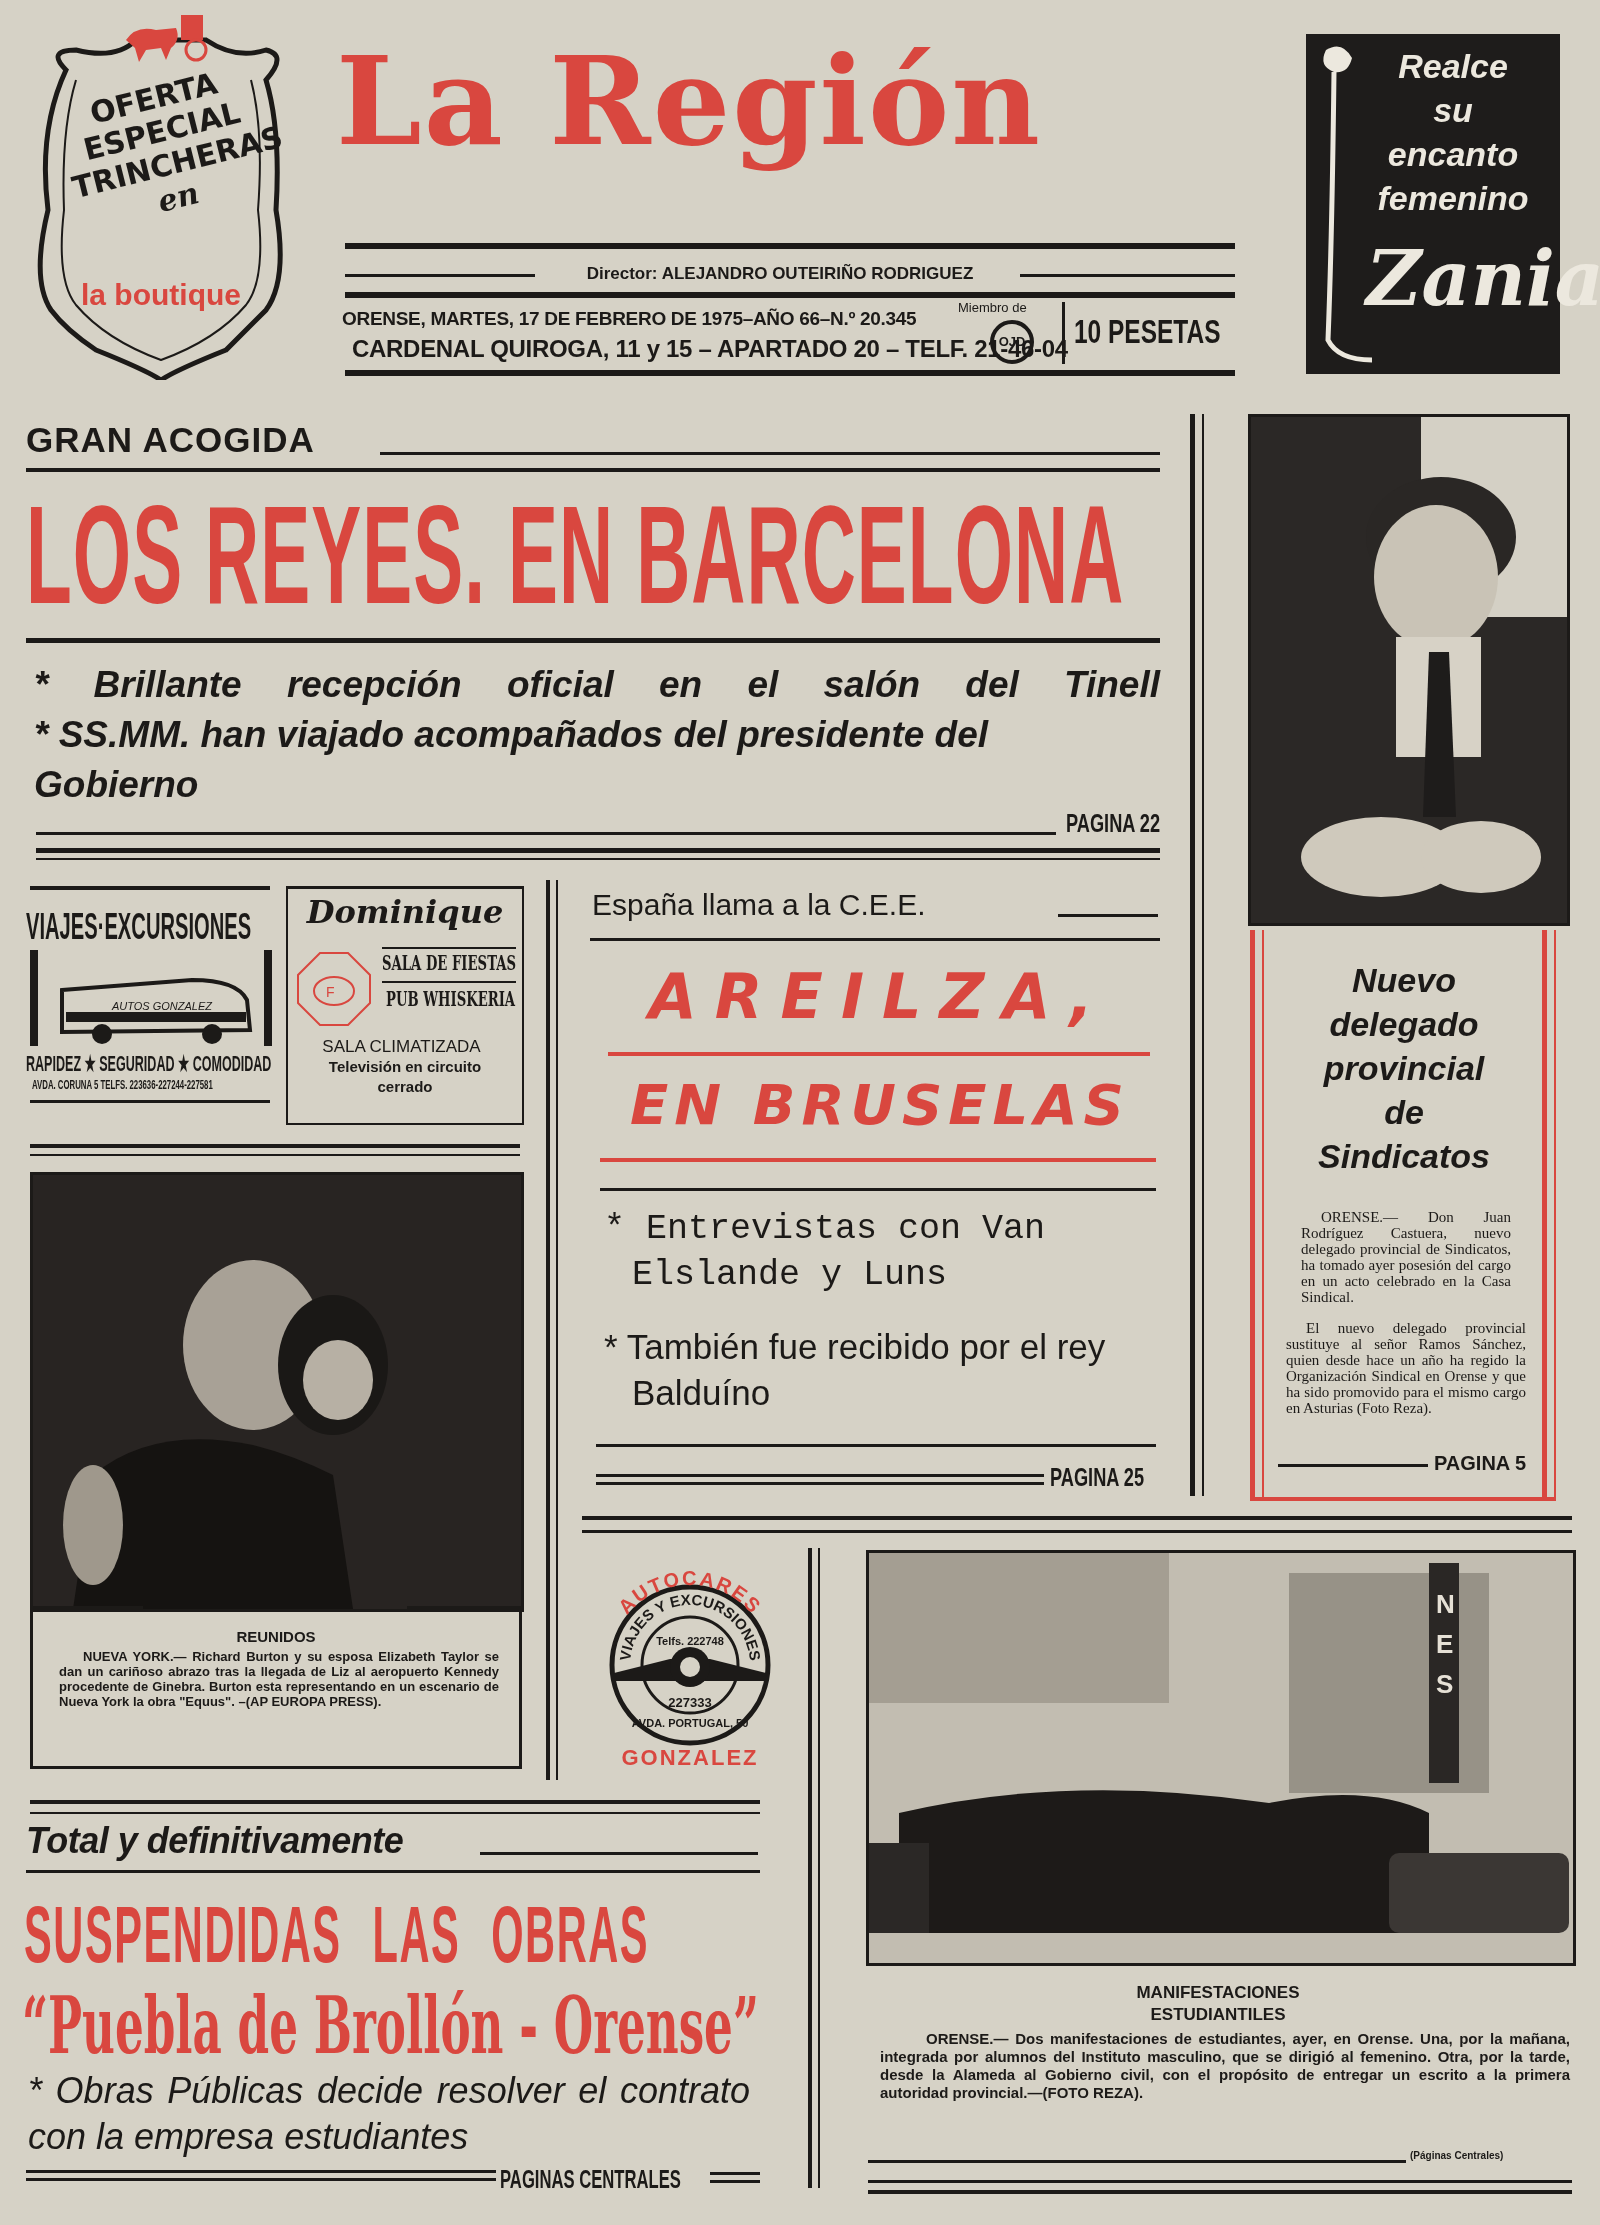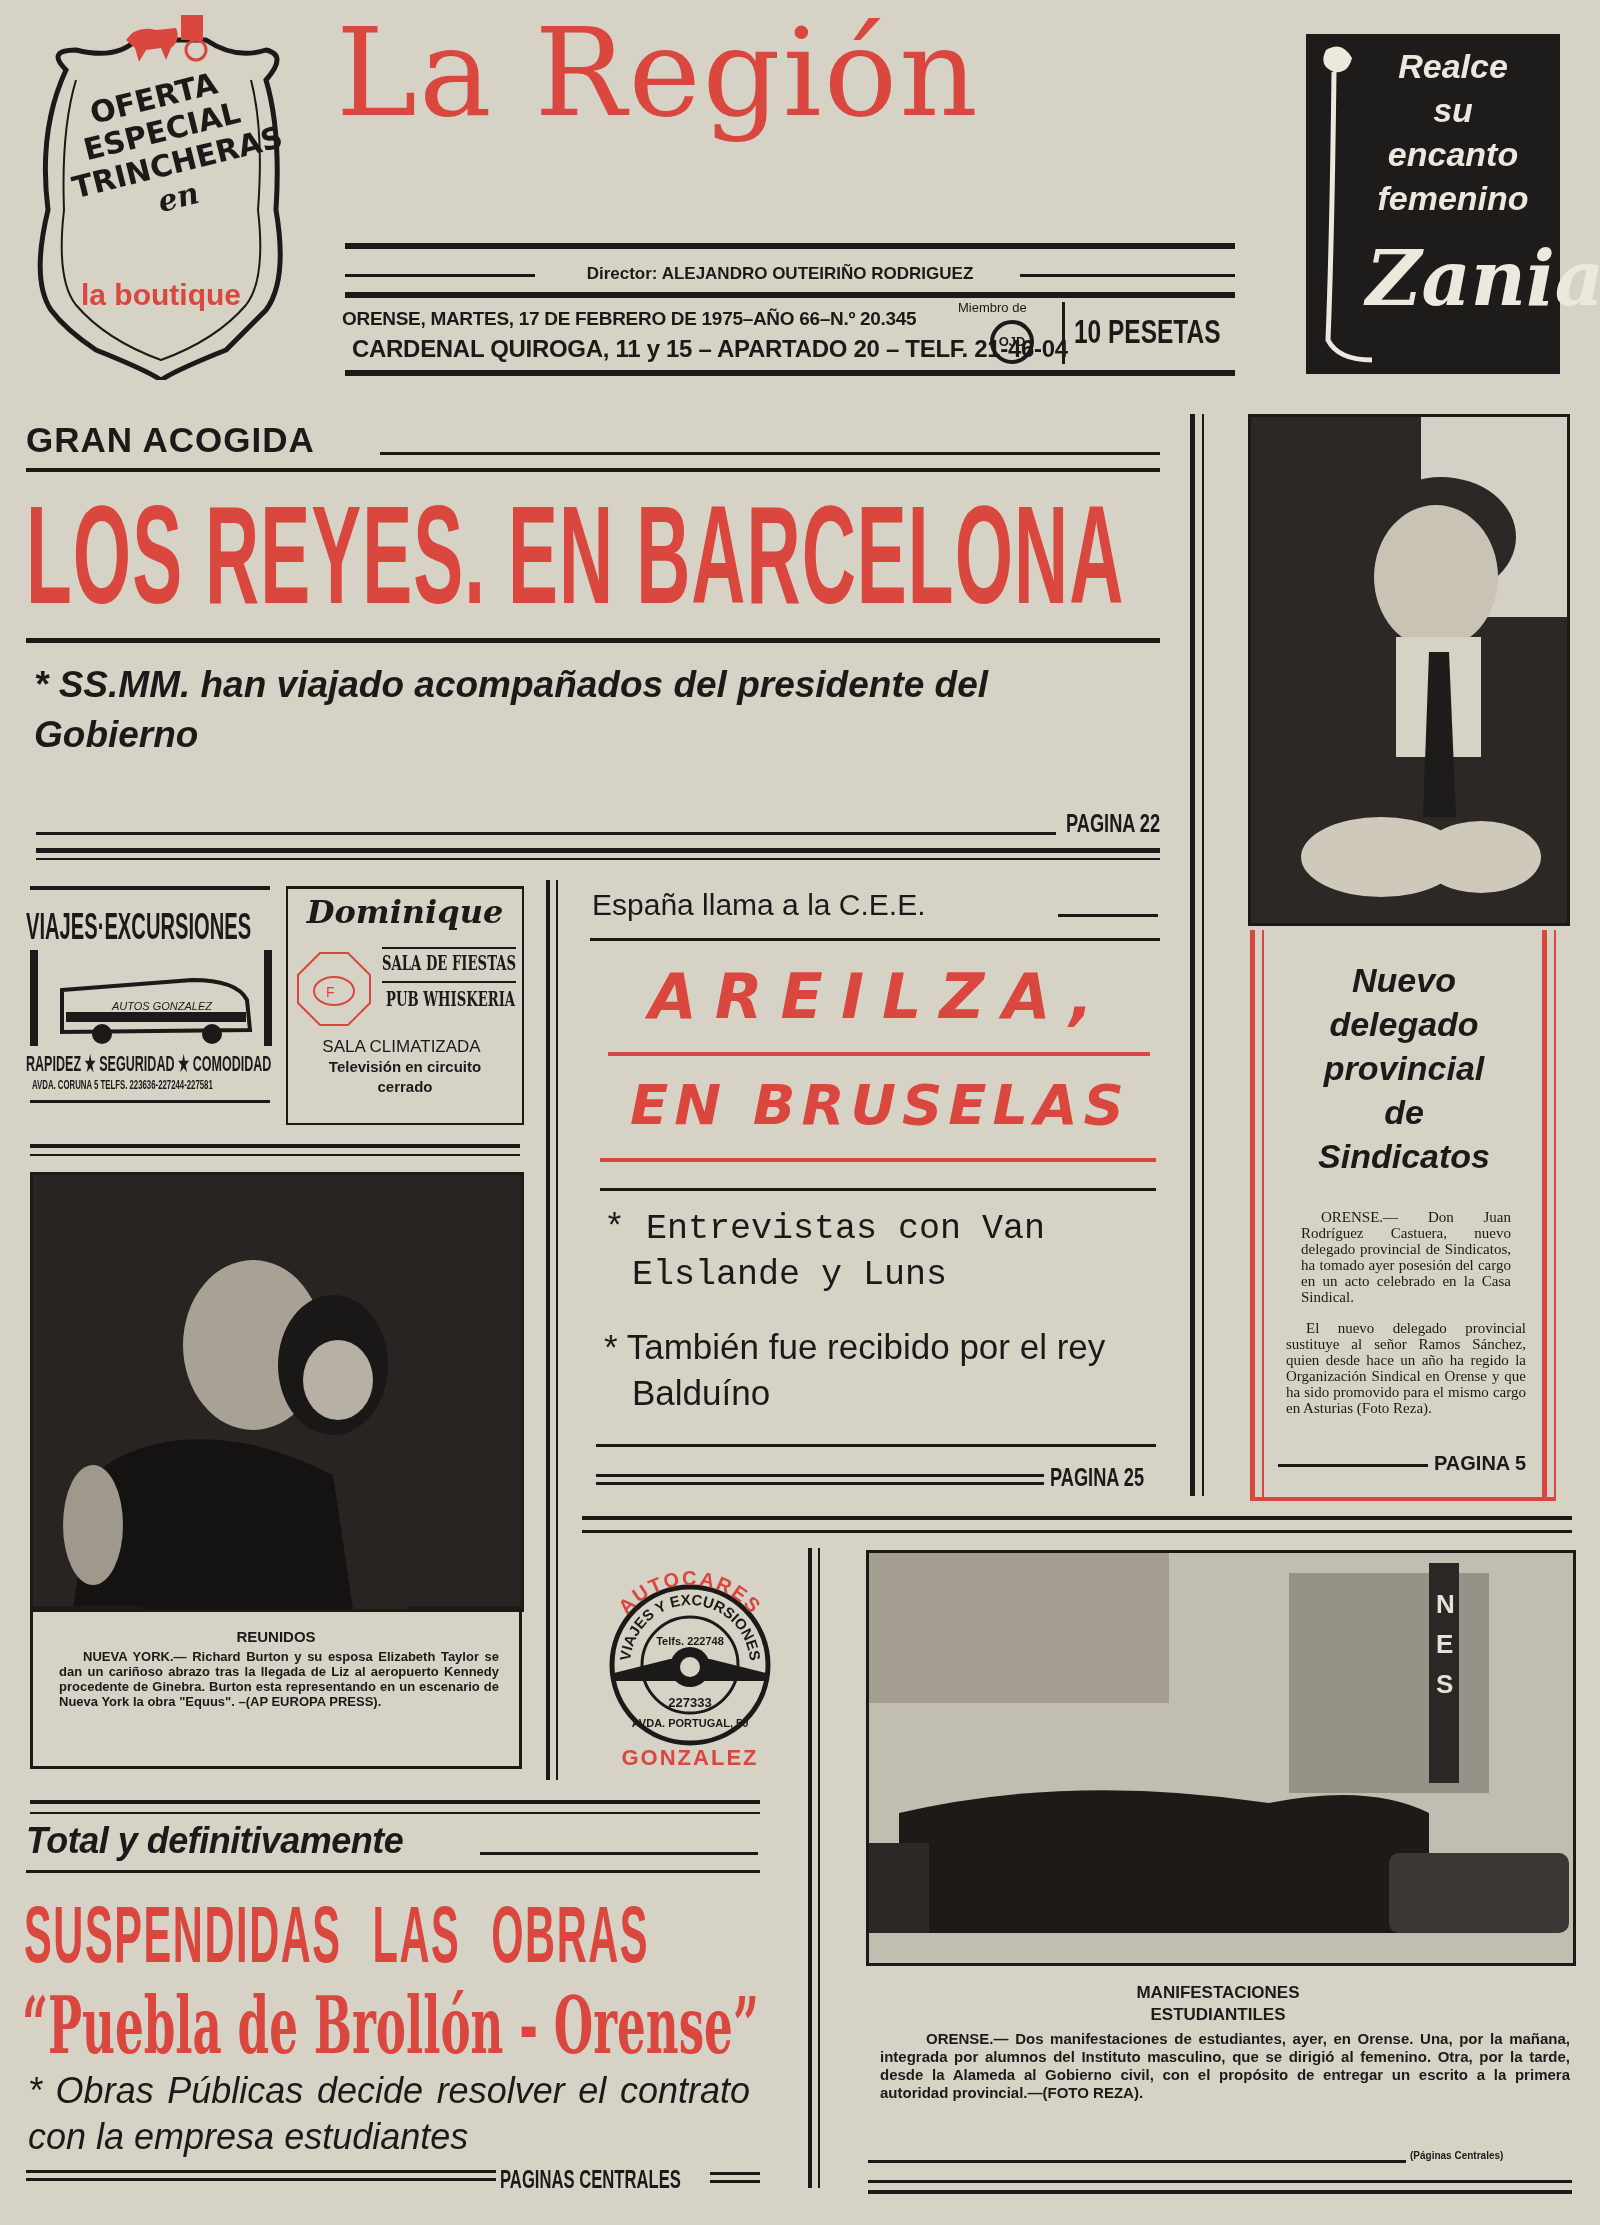--- a/index.html
+++ b/index.html
@@ -29,21 +29,21 @@
   </svg>
   <div class="abs" style="left:40px;top:70px;width:200px;transform:rotate(-14deg);transform-origin:center;font-family:'DejaVu Sans',sans-serif;font-weight:bold;font-size:30px;line-height:34px;text-align:center;">
     <div>OFERTA</div>
     <div>ESPECIAL</div>
     <div>TRINCHERAS</div>
     <div class="it" style="font-family:'DejaVu Serif',serif;">en</div>
   </div>
   <div class="abs red center" style="left:20px;top:268px;width:230px;font-family:Liberation Sans, sans-serif;font-weight:bold;font-size:30px;">la boutique</div>
 </div>
 
-<div class="abs red" style="left:336px;top:8px;font-family:'DejaVu Serif',serif;font-weight:normal;font-size:122px;line-height:130px;letter-spacing:2px;">La Región</div>
+<div class="abs red" style="left:336px;top:36px;font-family:'DejaVu Serif',serif;font-weight:bold;font-size:122px;line-height:130px;letter-spacing:2px;">La Región</div>
 
 <div class="rule" style="left:345px;top:243px;width:890px;height:6px;"></div>
 <div class="rule" style="left:345px;top:274px;width:190px;height:3px;"></div>
 <div class="abs center" style="left:545px;top:264px;width:470px;font-size:17px;font-weight:bold;">Director: ALEJANDRO OUTEIRIÑO RODRIGUEZ</div>
 <div class="rule" style="left:1020px;top:274px;width:215px;height:3px;"></div>
 <div class="rule" style="left:345px;top:292px;width:890px;height:6px;"></div>
 <div class="abs" style="left:342px;top:308px;font-size:19px;font-weight:bold;letter-spacing:-0.3px;">ORENSE, MARTES, 17 DE FEBRERO DE 1975–AÑO 66–N.º 20.345</div>
 <div class="abs" style="left:352px;top:335px;font-size:24px;font-weight:bold;letter-spacing:-0.3px;">CARDENAL QUIROGA, 11 y 15 – APARTADO 20 – TELF. 21-46-04</div>
 <div class="abs" style="left:958px;top:300px;font-size:13px;">Miembro de</div>
 <div class="abs" style="left:990px;top:320px;width:44px;height:44px;border-radius:50%;border:4px solid #1c1a18;box-sizing:border-box;text-align:center;font-size:13px;font-weight:bold;line-height:36px;">
@@ -66,20 +66,21 @@
   </div>
   <div class="abs it" style="left:60px;top:200px;font-family:'DejaVu Serif',serif;font-size:76px;font-weight:bold;">Zania</div>
 </div>
 
 <div class="abs" style="left:26px;top:420px;font-size:35px;font-weight:bold;letter-spacing:1px;">GRAN ACOGIDA</div>
 <div class="rule" style="left:380px;top:452px;width:780px;height:3px;"></div>
 <div class="rule" style="left:26px;top:468px;width:1134px;height:4px;"></div>
 <div class="abs red cond" style="left:26px;top:470px;font-size:140px;line-height:170px;transform:scaleX(0.535);letter-spacing:2px;">LOS REYES. EN BARCELONA</div>
 <div class="rule" style="left:26px;top:638px;width:1134px;height:5px;"></div>
 <div class="abs it" style="left:34px;top:660px;width:1126px;font-size:37px;font-weight:bold;line-height:50px;">
+  <div style="text-align:justify;text-align-last:justify;">* Brillante recepción oficial en el salón del Tinell</div>
   <div style="padding-right:4px;">* SS.MM. han viajado acompañados del presidente del Gobierno</div>
 </div>
 <div class="rule" style="left:36px;top:832px;width:1020px;height:3px;"></div>
 <div class="abs cond" style="left:1066px;top:808px;font-size:26px;transform:scaleX(0.7);">PAGINA 22</div>
 <div class="rule" style="left:36px;top:848px;width:1124px;height:5px;"></div>
 <div class="rule" style="left:36px;top:858px;width:1124px;height:2px;"></div>
 
 <div class="rule" style="left:1190px;top:414px;width:5px;height:1082px;"></div>
 <div class="rule" style="left:1202px;top:414px;width:2px;height:1082px;"></div>
 

